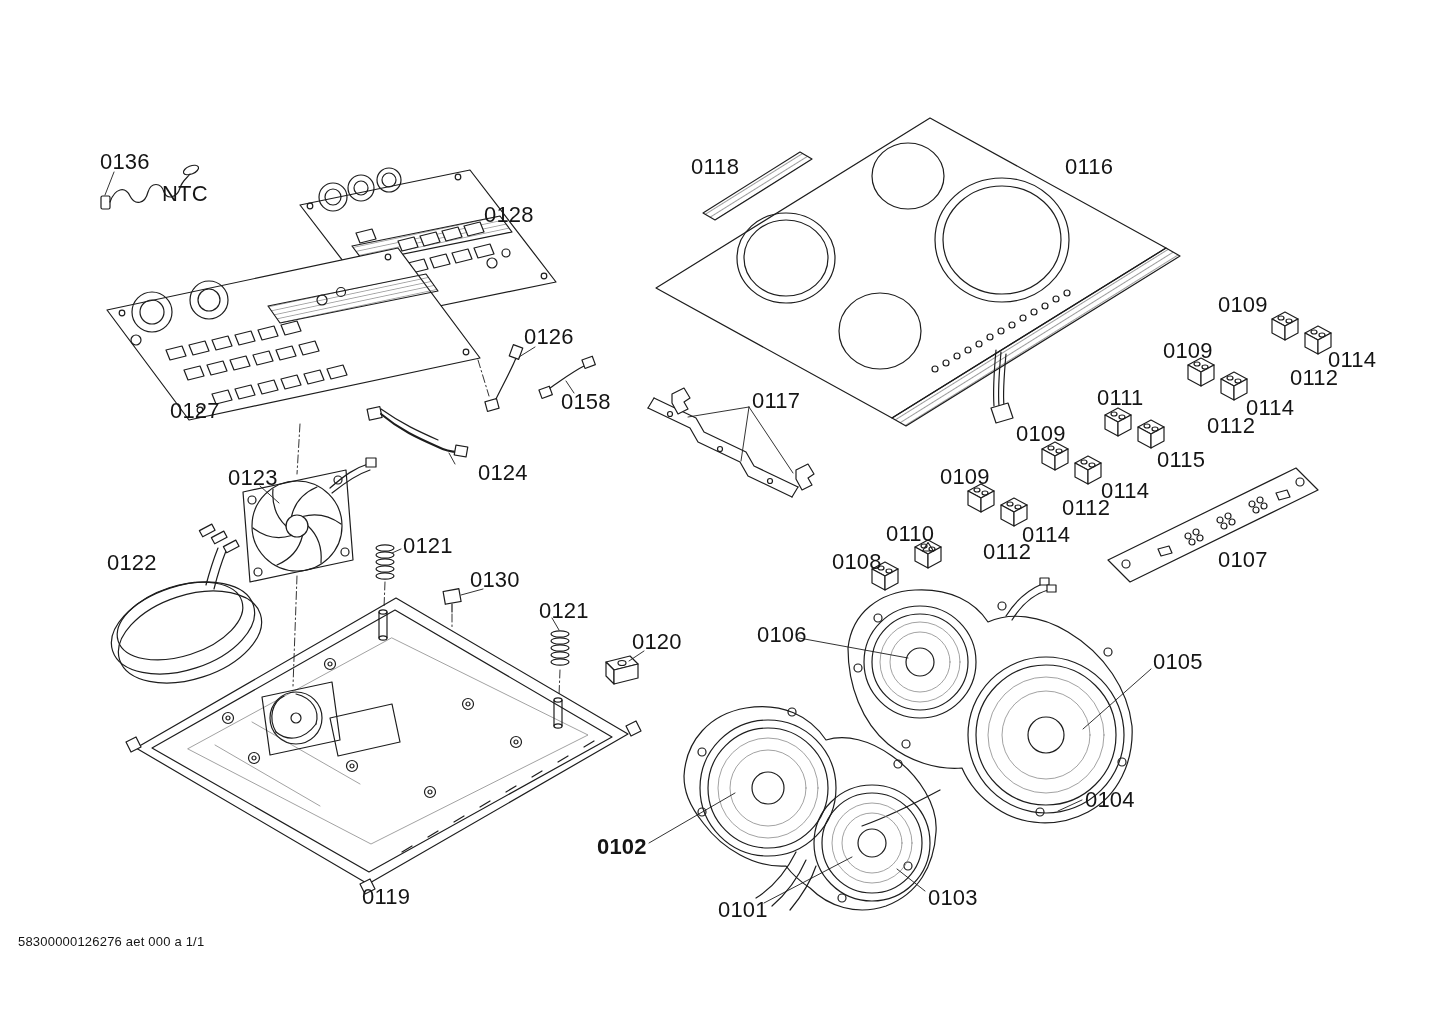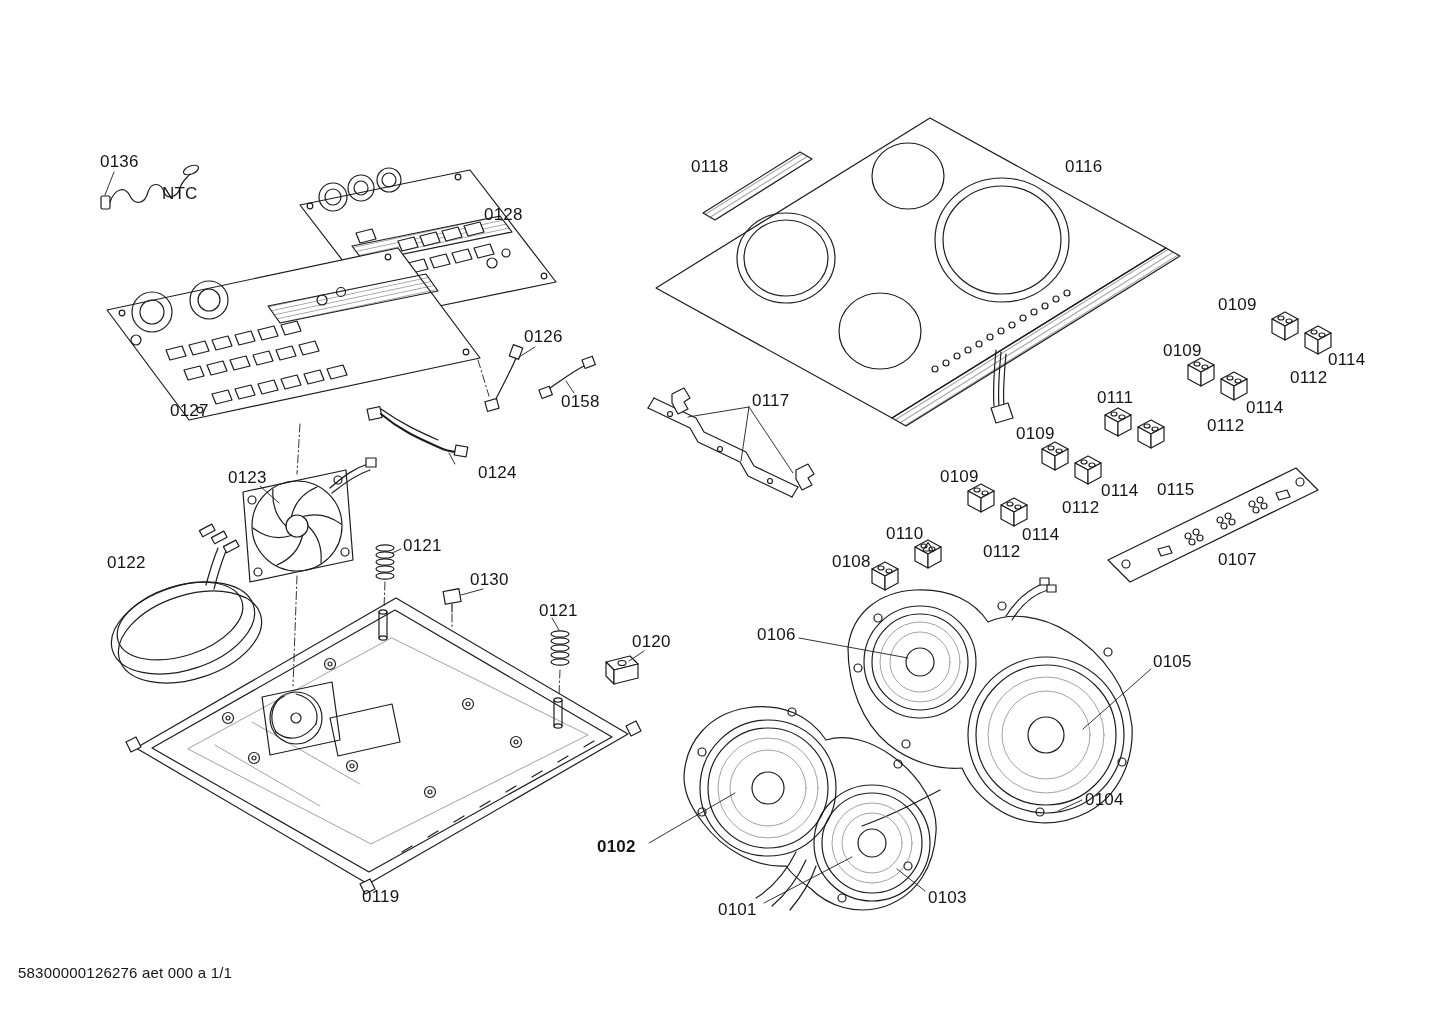--- a/index.html
+++ b/index.html
@@ -1,22 +1,22 @@
 <!DOCTYPE html>
 <html><head>
 <meta charset="utf-8">
 <style>
   *{box-sizing:border-box}
   html,body{margin:0;padding:0;background:#ffffff}
   .stage{position:relative;width:1442px;height:1019px;background:#fff;overflow:hidden;
          font-family:"Liberation Sans","DejaVu Sans",sans-serif;color:#151515}
   .stage>svg{position:absolute;left:0;top:0}
   .labels-layer{position:absolute;left:0;top:0;width:1442px;height:1019px}
-  .part-label{position:absolute;font-size:17px;line-height:18px;white-space:nowrap;letter-spacing:.2px}
-  .doc-code{position:absolute;left:18px;top:964px;font-size:15px;letter-spacing:.2px}
+  .part-label{position:absolute;font-size:22px;line-height:18px;white-space:nowrap;letter-spacing:.2px}
+  .doc-code{position:absolute;left:18px;top:934px;font-size:13px;letter-spacing:.2px}
   svg .thin{stroke:#7a7a7a;stroke-width:.7}
   svg .dash{stroke-dasharray:8 3 1.5 3;stroke-width:.9}
   svg .leader{stroke-width:.9}
 </style>
 </head>
 <body>
 
 <div class="stage">
 
 <svg width="1442" height="1019" viewBox="0 0 1442 1019" xmlns="http://www.w3.org/2000/svg" stroke="#1d1d1d" fill="none" stroke-width="1.2" stroke-linecap="round" stroke-linejoin="round">
@@ -435,21 +435,21 @@
       <div class="part-label" style="left: 691px; top: 158px;">0118</div>
       <div class="part-label" style="left: 1065px; top: 158px;">0116</div>
       <div class="part-label" style="left: 752px; top: 392px;">0117</div>
       <div class="part-label" style="left: 1218px; top: 296px;">0109</div>
       <div class="part-label" style="left: 1328px; top: 351px;">0114</div>
       <div class="part-label" style="left: 1290px; top: 369px;">0112</div>
       <div class="part-label" style="left: 1163px; top: 342px;">0109</div>
       <div class="part-label" style="left: 1246px; top: 399px;">0114</div>
       <div class="part-label" style="left: 1207px; top: 417px;">0112</div>
       <div class="part-label" style="left: 1097px; top: 389px;">0111</div>
-      <div class="part-label" style="left: 1157px; top: 451px; margin-top: 30px;">0115</div>
+      <div class="part-label" style="left: 1157px; top: 451px;">0115</div>
       <div class="part-label" style="left: 1016px; top: 425px;">0109</div>
       <div class="part-label" style="left: 1101px; top: 482px;">0114</div>
       <div class="part-label" style="left: 1062px; top: 499px;">0112</div>
       <div class="part-label" style="left: 940px; top: 468px;">0109</div>
       <div class="part-label" style="left: 1022px; top: 526px;">0114</div>
       <div class="part-label" style="left: 983px; top: 543px;">0112</div>
       <div class="part-label" style="left: 886px; top: 525px;">0110</div>
       <div class="part-label" style="left: 832px; top: 553px;">0108</div>
       <div class="part-label" style="left: 1218px; top: 551px;">0107</div>
       <div class="part-label" style="left: 757px; top: 626px;">0106</div>

